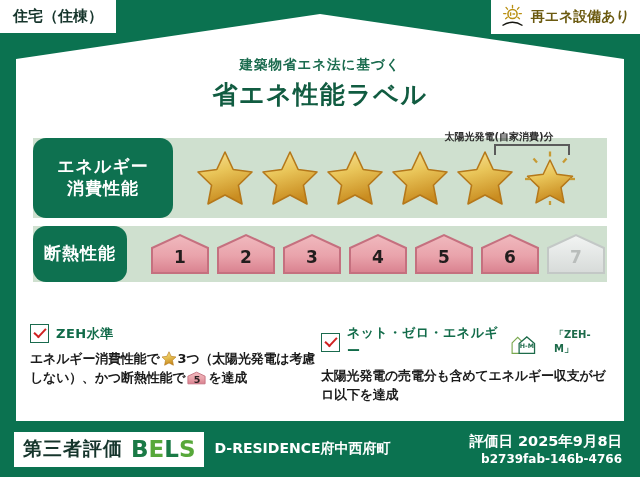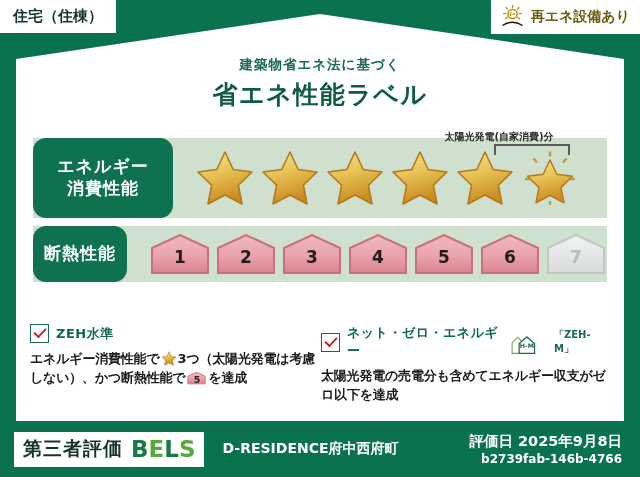--- a/index.html
+++ b/index.html
@@ -104,21 +104,21 @@
   .mini-house b{
     position:absolute;left:0;right:0;top:3px;text-align:center;
     font-size:9.5px;color:#2a2020;font-weight:bold;
   }
   .zehm-logo{display:inline-flex;align-items:flex-end;gap:15px;vertical-align:-7px;margin-left:2px;}
   .zehm-cap{font-size:10px;color:#1d6b4a;font-weight:bold;margin-bottom:1px;}
 
   
   .bottom{
     position:absolute;left:0;bottom:0;width:640px;height:56px;background:#0b7250;z-index:6;
-    display:flex;align-items:center;gap:8px;
+    display:flex;align-items:center;
   }
   .bels-tag{
     background:#ffffff;margin-left:14px;padding:4px 9px 5px 9px;
     display:flex;align-items:center;gap:8px;
   }
   .bels-jp{font-size:19px;font-weight:bold;color:#16352c;letter-spacing:1px;}
   .bels-word{font-size:23px;font-weight:bold;letter-spacing:0px;}
   .bels-word i{font-style:normal;}
   .bels-word .c1{color:#1a7a46;}
   .bels-word .c2{color:#57a83a;}

